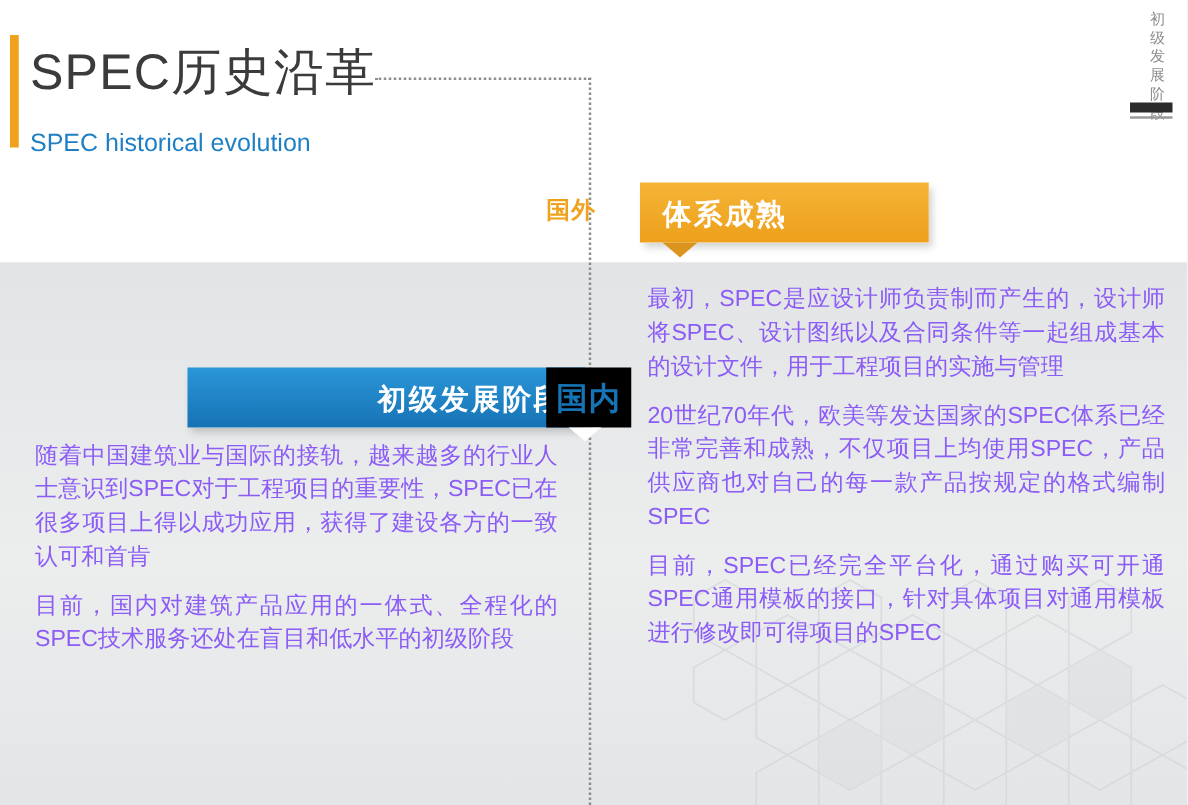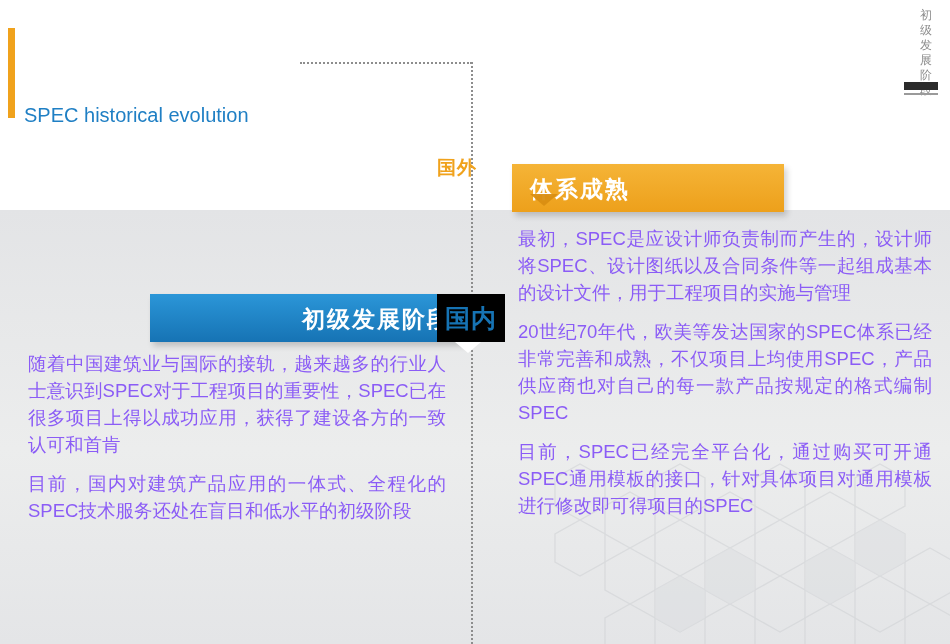--- a/index.html
+++ b/index.html
@@ -131,25 +131,24 @@
     top: 155px;
     font-size: 19px;
     font-weight: bold;
     color: #f0a21c;
     letter-spacing: 1px;
   }
   .bar-abroad {
     position: absolute;
     left: 512px;
     top: 146px;
-    width: 272px;
+    width: 231px;
     height: 48px;
     background: linear-gradient(180deg, #f5b437 0%, #eda01b 100%);
     box-shadow: 3px 4px 6px rgba(0,0,0,0.18);
-    margin-top: 18px;
   }
   .bar-abroad .bar-text {
     position: absolute;
     left: 18px;
     top: 10px;
     font-size: 23px;
     font-weight: bold;
     color: #ffffff;
     letter-spacing: 2px;
   }
@@ -270,20 +269,21 @@
     </g>
     <g fill="#d9dbde" opacity="0.75">
       <polygon points="210,114 235,128 235,156 210,170 185,156 185,128"></polygon>
       <polygon points="310,114 335,128 335,156 310,170 285,156 285,128"></polygon>
       <polygon points="160,142 185,156 185,184 160,198 135,184 135,156"></polygon>
       <polygon points="360,86 385,100 385,128 360,142 335,128 335,100"></polygon>
     </g>
   </svg>
 
   <div class="title-bar"></div>
+  <div class="title-main">SPEC历史沿革</div>
   <div class="title-sub">SPEC historical evolution</div>
 
   <div class="corner-text">初级发展阶段</div>
   <div class="corner-mark"></div>
 
   <div class="dot-h"></div>
   <div class="dot-v"></div>
 
   <div class="label-abroad">国外</div>
   <div class="bar-abroad">

